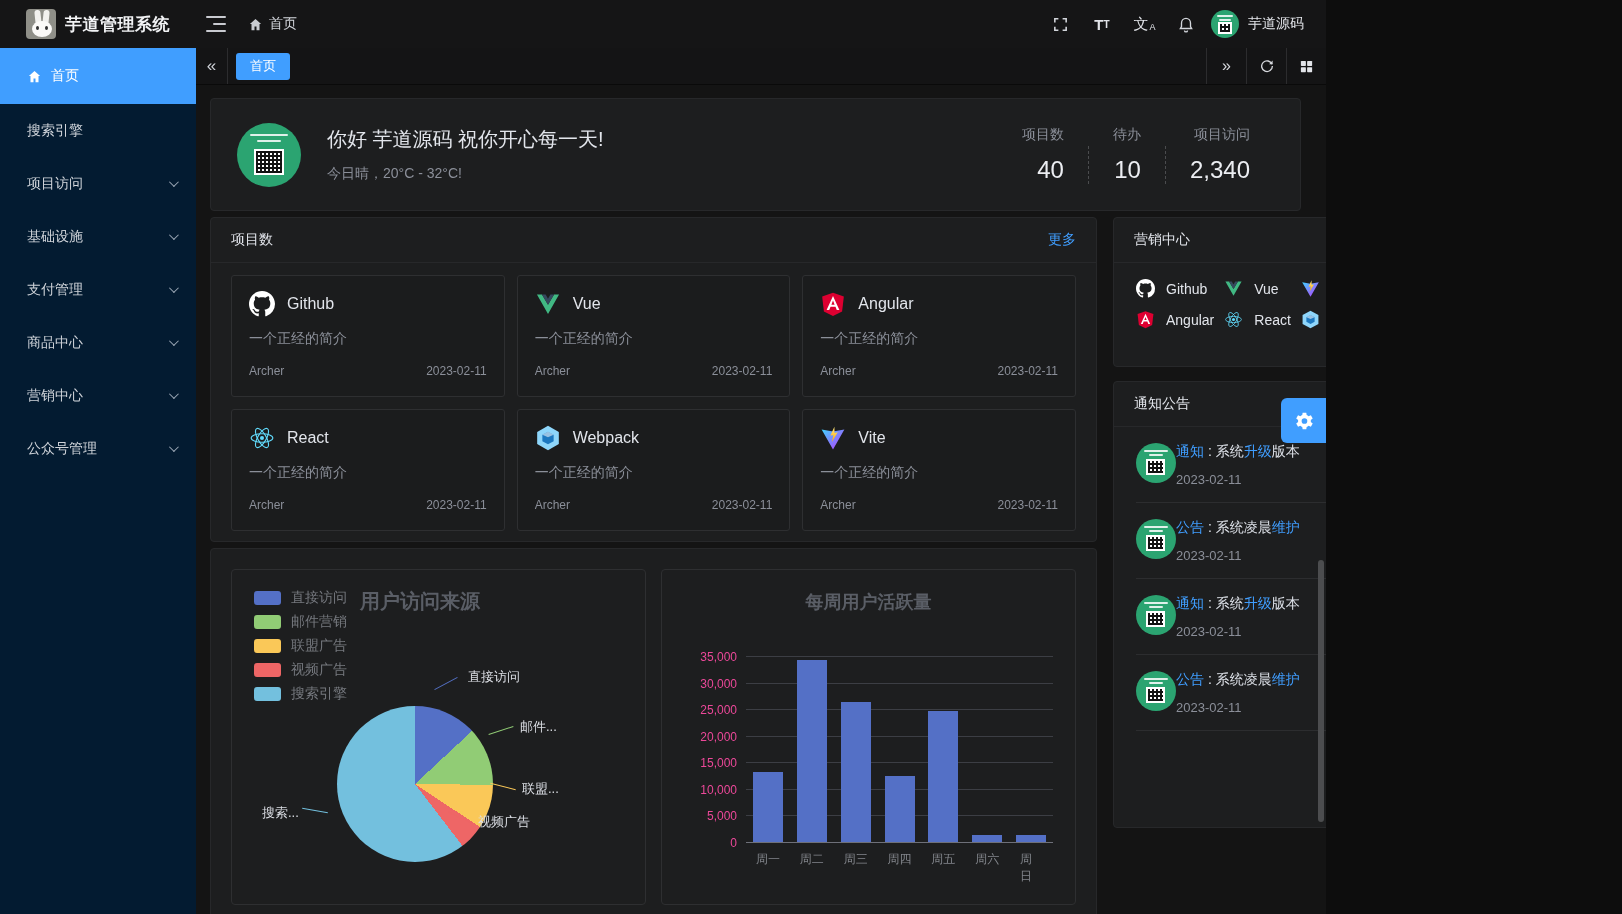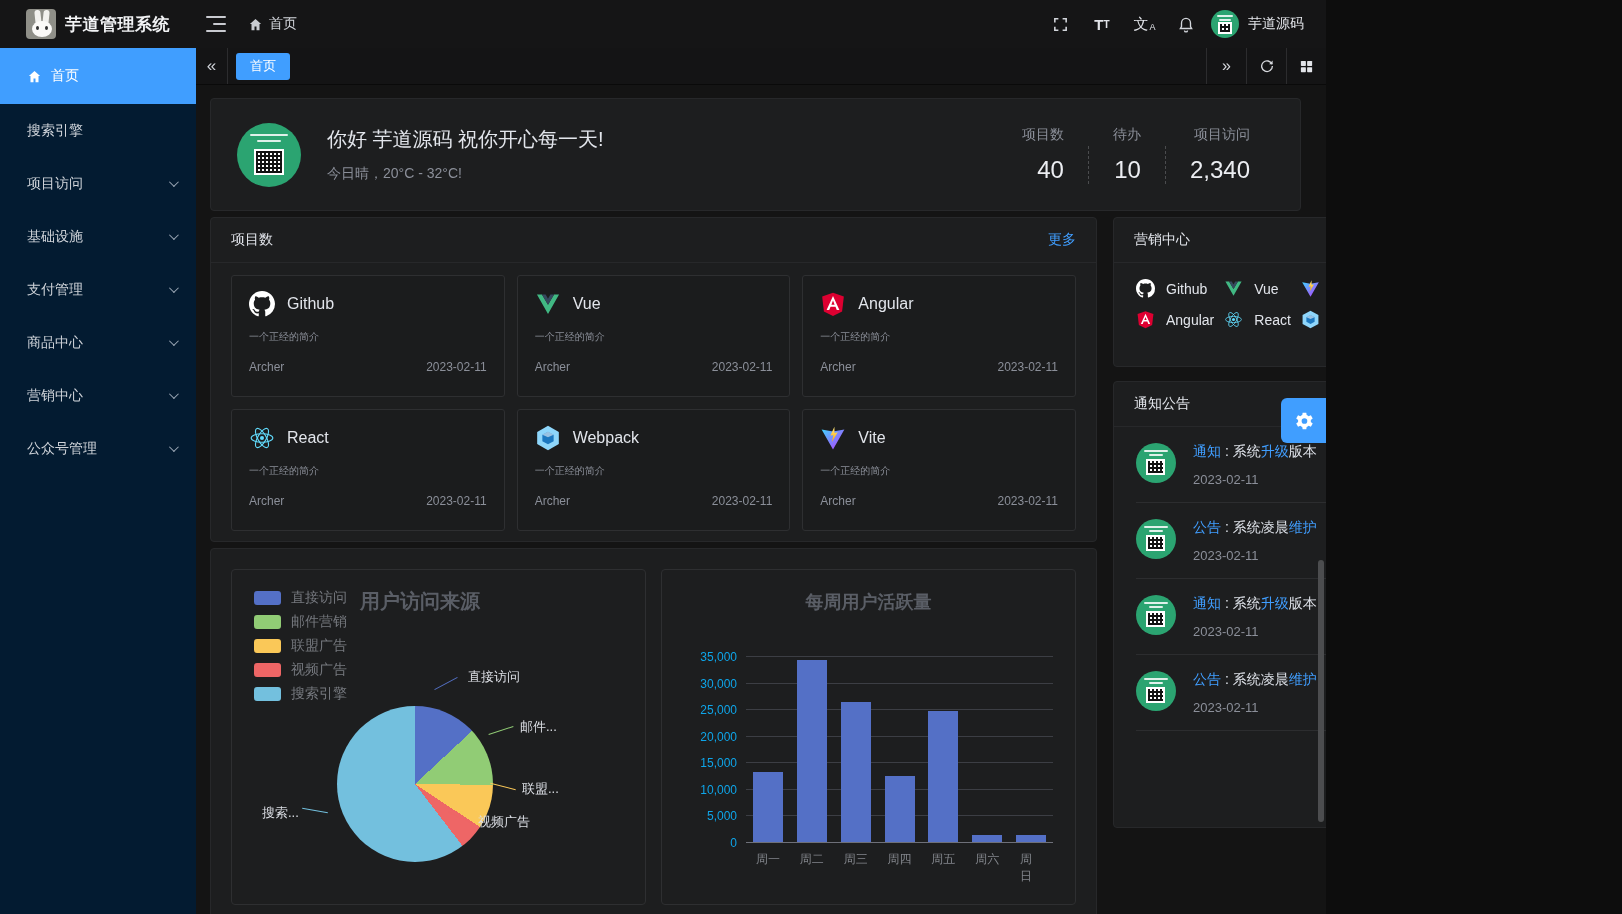--- a/index.html
+++ b/index.html
@@ -73,52 +73,52 @@
   .col-left { width:887px; flex:0 0 887px; }
   .col-right { flex:1; }
 
   .panel-head { height:45px; display:flex; align-items:center; justify-content:space-between; padding:0 20px; border-bottom:1px solid #27282a; font-size:14px; color:#e2e5eb; }
   .more-link { color:#409eff; font-size:14px; cursor:pointer; }
 
   .projects { height:325px; }
   .proj-grid { display:grid; grid-template-columns:repeat(3,1fr); gap:12px; padding:12px 20px; }
   .proj-card { border:1px solid #2e2f31; background:#1b1c1d; border-radius:3px; height:122px; padding:15px 17px; cursor:pointer; }
   .proj-top { display:flex; align-items:center; gap:12px; font-size:16px; color:#e2e5eb; }
-  .proj-desc { margin-top:13px; font-size:10px; color:#8b8f99; }
+  .proj-desc { margin-top:13px; font-size:14px; color:#8b8f99; }
   .proj-foot { margin-top:16px; display:flex; justify-content:space-between; font-size:12px; color:#8b8f99; }
 
   .charts { margin-top:6px; height:378px; padding:20px; display:flex; gap:15px; }
   .chart-card { flex:1; border:1px solid #2e2f31; border-radius:4px; position:relative; background:#1d1e1f; overflow:hidden; }
 
   
   .pie-legend { position:absolute; left:22px; top:16px; }
   .pl-item { display:flex; align-items:center; gap:10px; height:24px; }
   .pl-swatch { width:27px; height:14px; border-radius:3px; }
   .pl-label { font-size:14px; color:#75787e; }
   .pie-title { position:absolute; left:128px; top:18px; font-size:20px; font-weight:600; color:#5a5e66; }
   .pie-disc { position:absolute; width:156px; height:156px; border-radius:50%; left:105px; top:136px; }
   .pie-label { position:absolute; font-size:13px; color:#dcdfe5; white-space:nowrap; }
   .pie-line { position:absolute; width:26px; height:0; border-top:1.6px solid; }
 
   
   .bar-title { position:absolute; top:20px; left:0; right:0; text-align:center; font-size:18px; font-weight:600; color:#5a5e66; }
   .bar-plot { position:absolute; left:84px; right:22px; top:86px; bottom:62px; }
   .gridline { position:absolute; left:0; right:0; height:0; border-top:1px solid #3c3e44; }
   .gridline.base { border-top:1px solid #6e7079; }
-  .ytick { position:absolute; right:calc(100% + 9px); font-size:12px; color:#0ea5e9; white-space:nowrap; transform:translateY(-6px); }
+  .ytick { position:absolute; right:calc(100% + 9px); font-size:12px; color:#ec4899; white-space:nowrap; transform:translateY(-6px); }
   .bar-rect { position:absolute; bottom:0; border-radius:0; }
   .xtick { position:absolute; top:calc(100% + 9px); font-size:12px; color:#83868c; transform:translateX(-50%); }
 
   
   .quick { height:150px; }
   .quick-grid { display:grid; grid-template-columns:repeat(3,1fr); gap:12px 10px; padding:16px 22px; }
   .quick-item { display:flex; align-items:center; gap:11px; font-size:14px; color:#e2e5eb; cursor:pointer; }
 
   .notice { margin-top:14px; height:447px; }
-  .notice-item { display:flex; gap:17px; padding:16px 22px 0 22px; cursor:pointer; }
+  .notice-item { display:flex; padding:16px 22px 0 22px; cursor:pointer; }
   .notice-body { flex:1; }
   .notice-title { font-size:14px; }
   .notice-title .seg { color:#dfe3ea; }
   .notice-title .seg.accent { color:#409eff; }
   .notice-date { margin-top:11px; font-size:13px; color:#8b8f99; }
   .notice-div { border-bottom:1px solid #2c2d2f; margin:15px 22px 0 22px; }
 
   
   .gear-btn { position:absolute; right:0; top:398px; width:45px; height:45px; background:#409eff; border-radius:6px 0 0 6px; display:flex; align-items:center; justify-content:center; cursor:pointer; z-index:9; }
   .scroll-thumb { position:absolute; right:2px; top:560px; width:6px; height:262px; background:#4c4d4f; border-radius:3px; z-index:9; cursor:pointer; }

